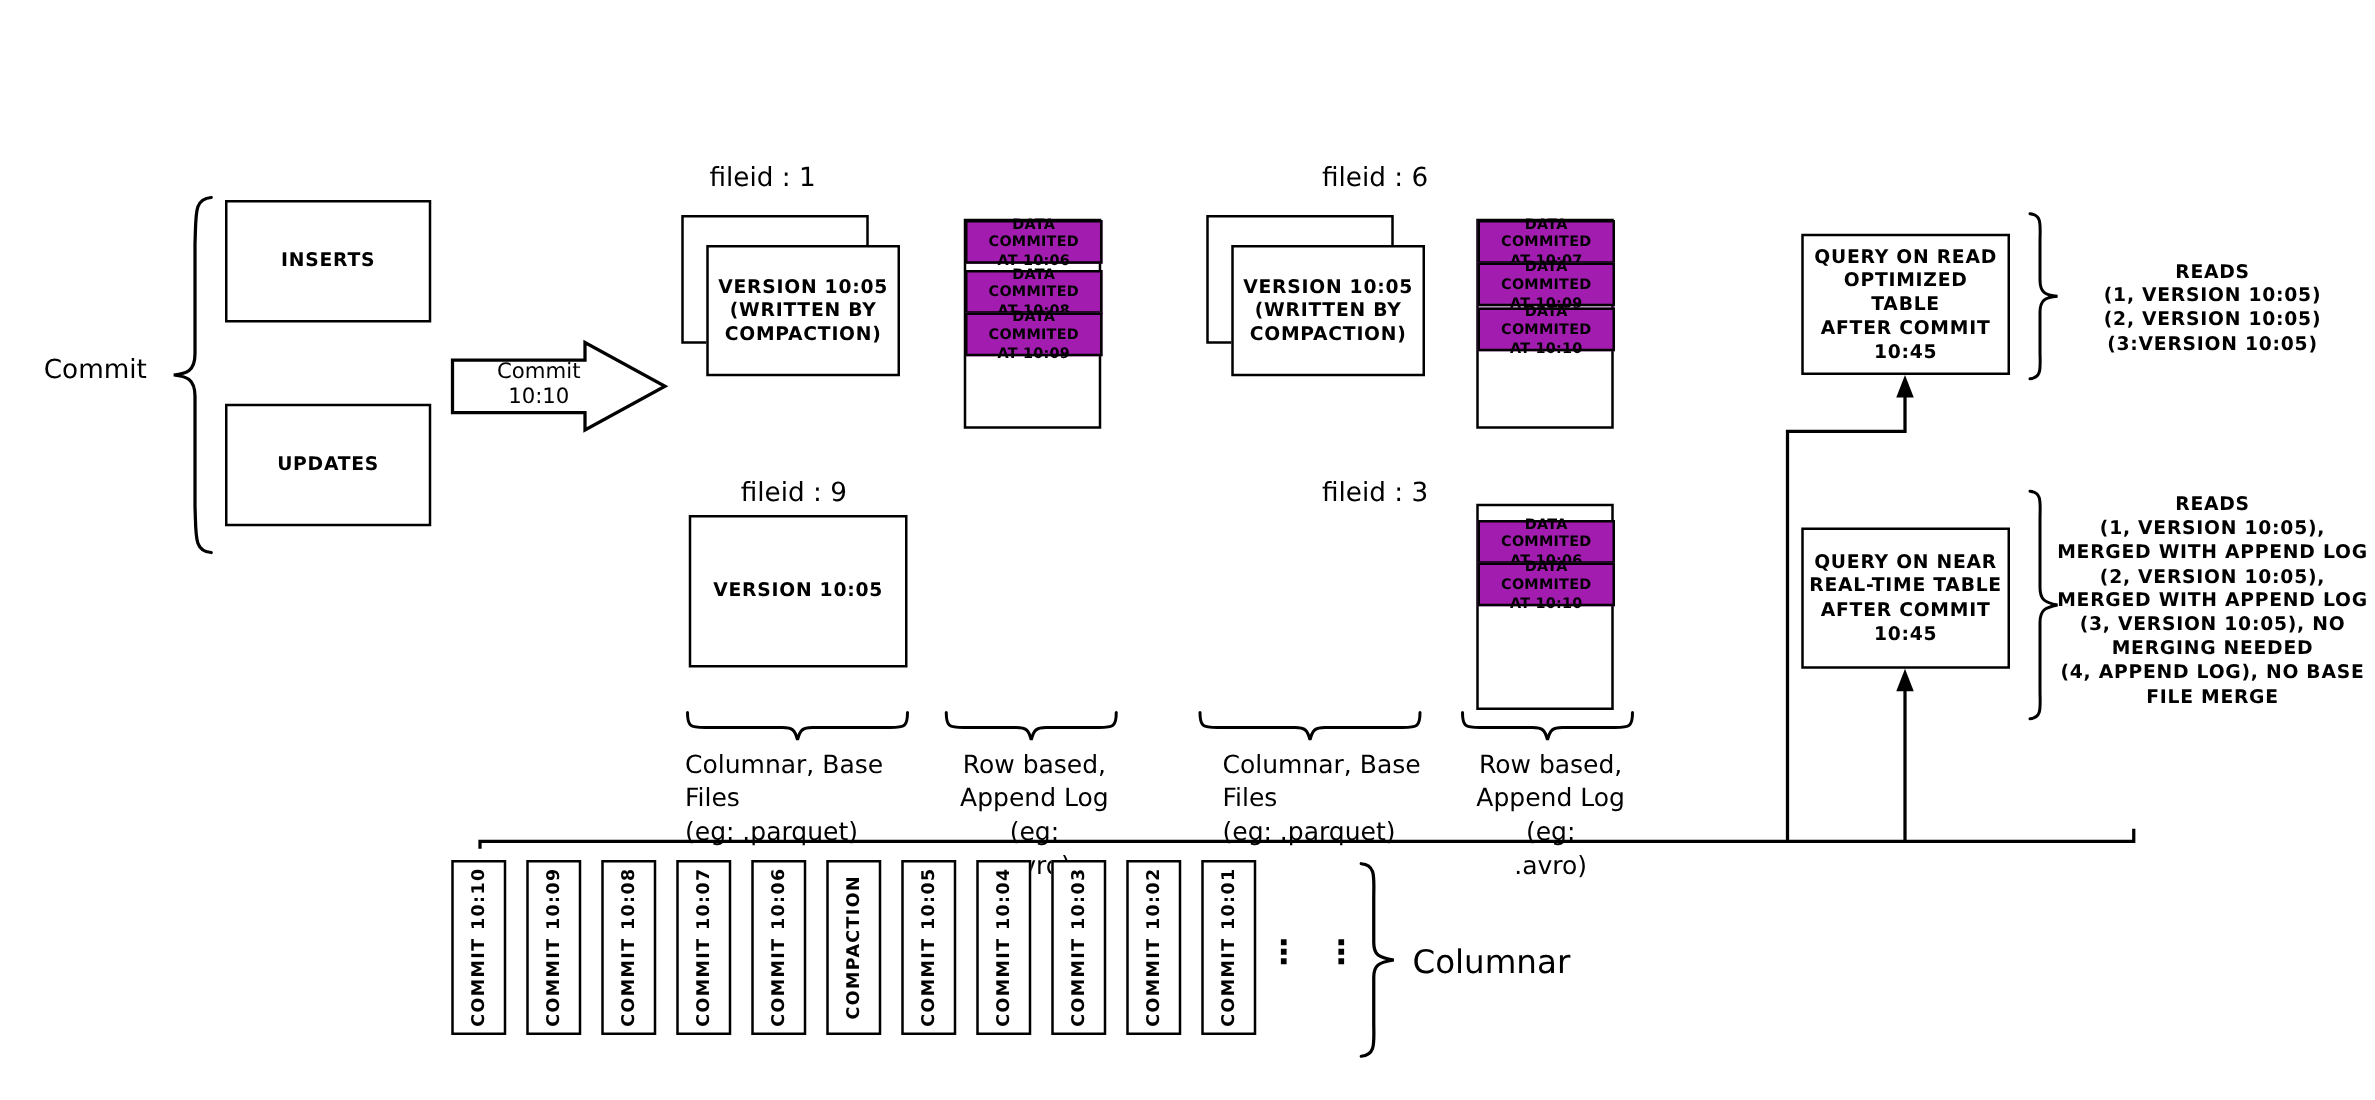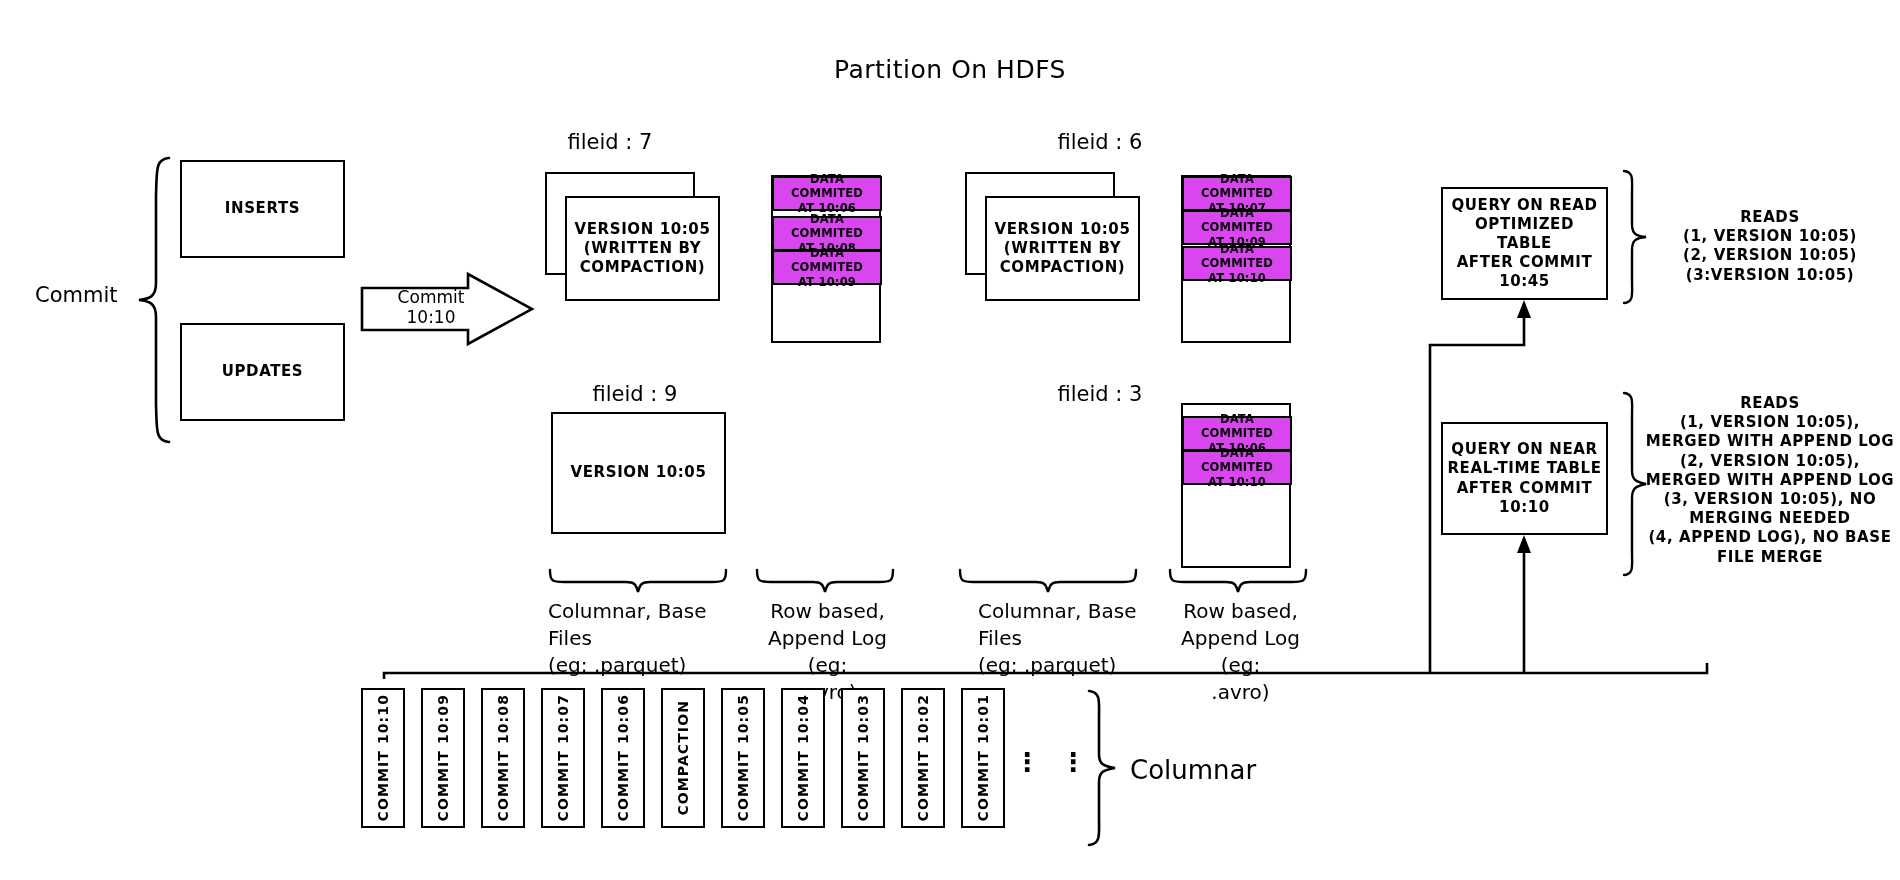--- a/index.html
+++ b/index.html
@@ -12,39 +12,38 @@
          text-align:center;white-space:nowrap;}
   .plain{font-family:"DejaVu Sans",sans-serif;font-size:21px;}
   .boxy{font-family:"DejaVu Sans",sans-serif;font-weight:bold;font-size:15px;
         letter-spacing:.6px;line-height:1.28;text-align:center;}
   .tiny{font-family:"DejaVu Sans",sans-serif;font-weight:bold;font-size:11.5px;
         letter-spacing:.2px;line-height:1.25;text-align:center;}
   .cap{font-family:"DejaVu Sans",sans-serif;font-size:20px;line-height:1.35;}
   
   .rect{box-sizing:border-box;border:2.4px solid #000;background:#fff;
         display:flex;align-items:center;justify-content:center;}
-  .logcell{box-sizing:border-box;border:2.2px solid #000;background:#d946ef;
+  .logcell{box-sizing:border-box;border:2.2px solid #000;background:#a21caf;
            display:flex;align-items:center;justify-content:center;}
   .logouter{box-sizing:border-box;border:2px solid #000;background:#fff;}
   
   .tl-box{box-sizing:border-box;border:2.2px solid #000;background:#fff;
           display:flex;align-items:center;justify-content:center;}
   .tl-label{writing-mode:vertical-rl;transform:rotate(180deg);
             font-family:"DejaVu Sans",sans-serif;font-weight:bold;font-size:14px;
             letter-spacing:1.1px;white-space:nowrap;}
   .dots{font-family:"DejaVu Sans",sans-serif;font-size:26px;line-height:.6;
         text-align:center;font-weight:bold;}
   svg{overflow:visible;}
 </style>
 </head>
 <body>
 
 <div class="canvas">
 
-  <div class="abs title" style="left:750px;top:55px;width:400px;">Partition On HDFS</div>
 
   <div class="abs plain" style="left:35px;top:283px;width:110px;text-align:left;">Commit</div>
 
   <svg class="abs" style="left:135px;top:155px;" width="40" height="290">
     <path d="M34 3 C20 4 22 16 21 40 L21 128 C21 142 14 144 4 145
              C14 146 21 148 21 162 L21 250 C22 274 20 286 34 287" fill="none" stroke="#000" stroke-width="2.6" stroke-linecap="round"></path>
   </svg>
 
   <div class="abs rect" style="left:180px;top:160px;width:165px;height:98px;">
     <span class="boxy">INSERTS</span>
@@ -53,21 +52,21 @@
   <div class="abs rect" style="left:180px;top:323px;width:165px;height:98px;">
     <span class="boxy">UPDATES</span>
   </div>
 
   <svg class="abs" style="left:360px;top:272px;" width="175" height="75">
     <path d="M2 16 L108 16 L108 2 L172 37 L108 72 L108 58 L2 58 Z" fill="#fff" stroke="#000" stroke-width="2.6" stroke-linejoin="miter"></path>
   </svg>
   <div class="abs" style="left:372px;top:287px;width:118px;text-align:center;
        font-family:'DejaVu Sans',sans-serif;font-size:17px;">Commit 10:10</div>
 
-  <div class="abs plain" style="left:520px;top:130px;width:180px;text-align:center;">fileid : 7</div>
+  <div class="abs plain" style="left:520px;top:130px;width:180px;text-align:center;">fileid : 1</div>
 
   <div class="abs rect" style="left:545px;top:172px;width:150px;height:103px;"></div>
   <div class="abs rect" style="left:565px;top:196px;width:155px;height:105px;padding:4px 6px;">
     <span class="boxy" style="white-space:pre-line;">VERSION 10:05
 (WRITTEN BY
 COMPACTION)</span>
   </div>
 
   <div class="abs logouter" style="left:771px;top:175px;width:110px;height:168px;">
     <div class="logcell" style="position:absolute;left:-1px;top:-1px;width:110px;height:35px;">
@@ -161,21 +160,21 @@
     <span class="boxy" style="white-space:pre-line;">QUERY ON READ
 OPTIMIZED TABLE
 AFTER COMMIT
 10:45</span>
   </div>
 
   <div class="abs rect" style="left:1441px;top:422px;width:167px;height:113px;padding:4px;">
     <span class="boxy" style="white-space:pre-line;">QUERY ON NEAR
 REAL-TIME TABLE
 AFTER COMMIT
-10:10</span>
+10:45</span>
   </div>
 
   <svg class="abs" style="left:1620px;top:168px;" width="30" height="140">
     <path d="M4 3 C14 4 12 12 12 26 L12 56 C12 66 16 68 26 69
              C16 70 12 72 12 82 L12 112 C12 126 14 134 4 135" fill="none" stroke="#000" stroke-width="2.4" stroke-linecap="round"></path>
   </svg>
   <div class="abs boxy" style="left:1645px;top:208px;width:250px;white-space:pre-line;">READS
 (1, VERSION 10:05)
 (2, VERSION 10:05)
 (3:VERSION 10:05)</div>

